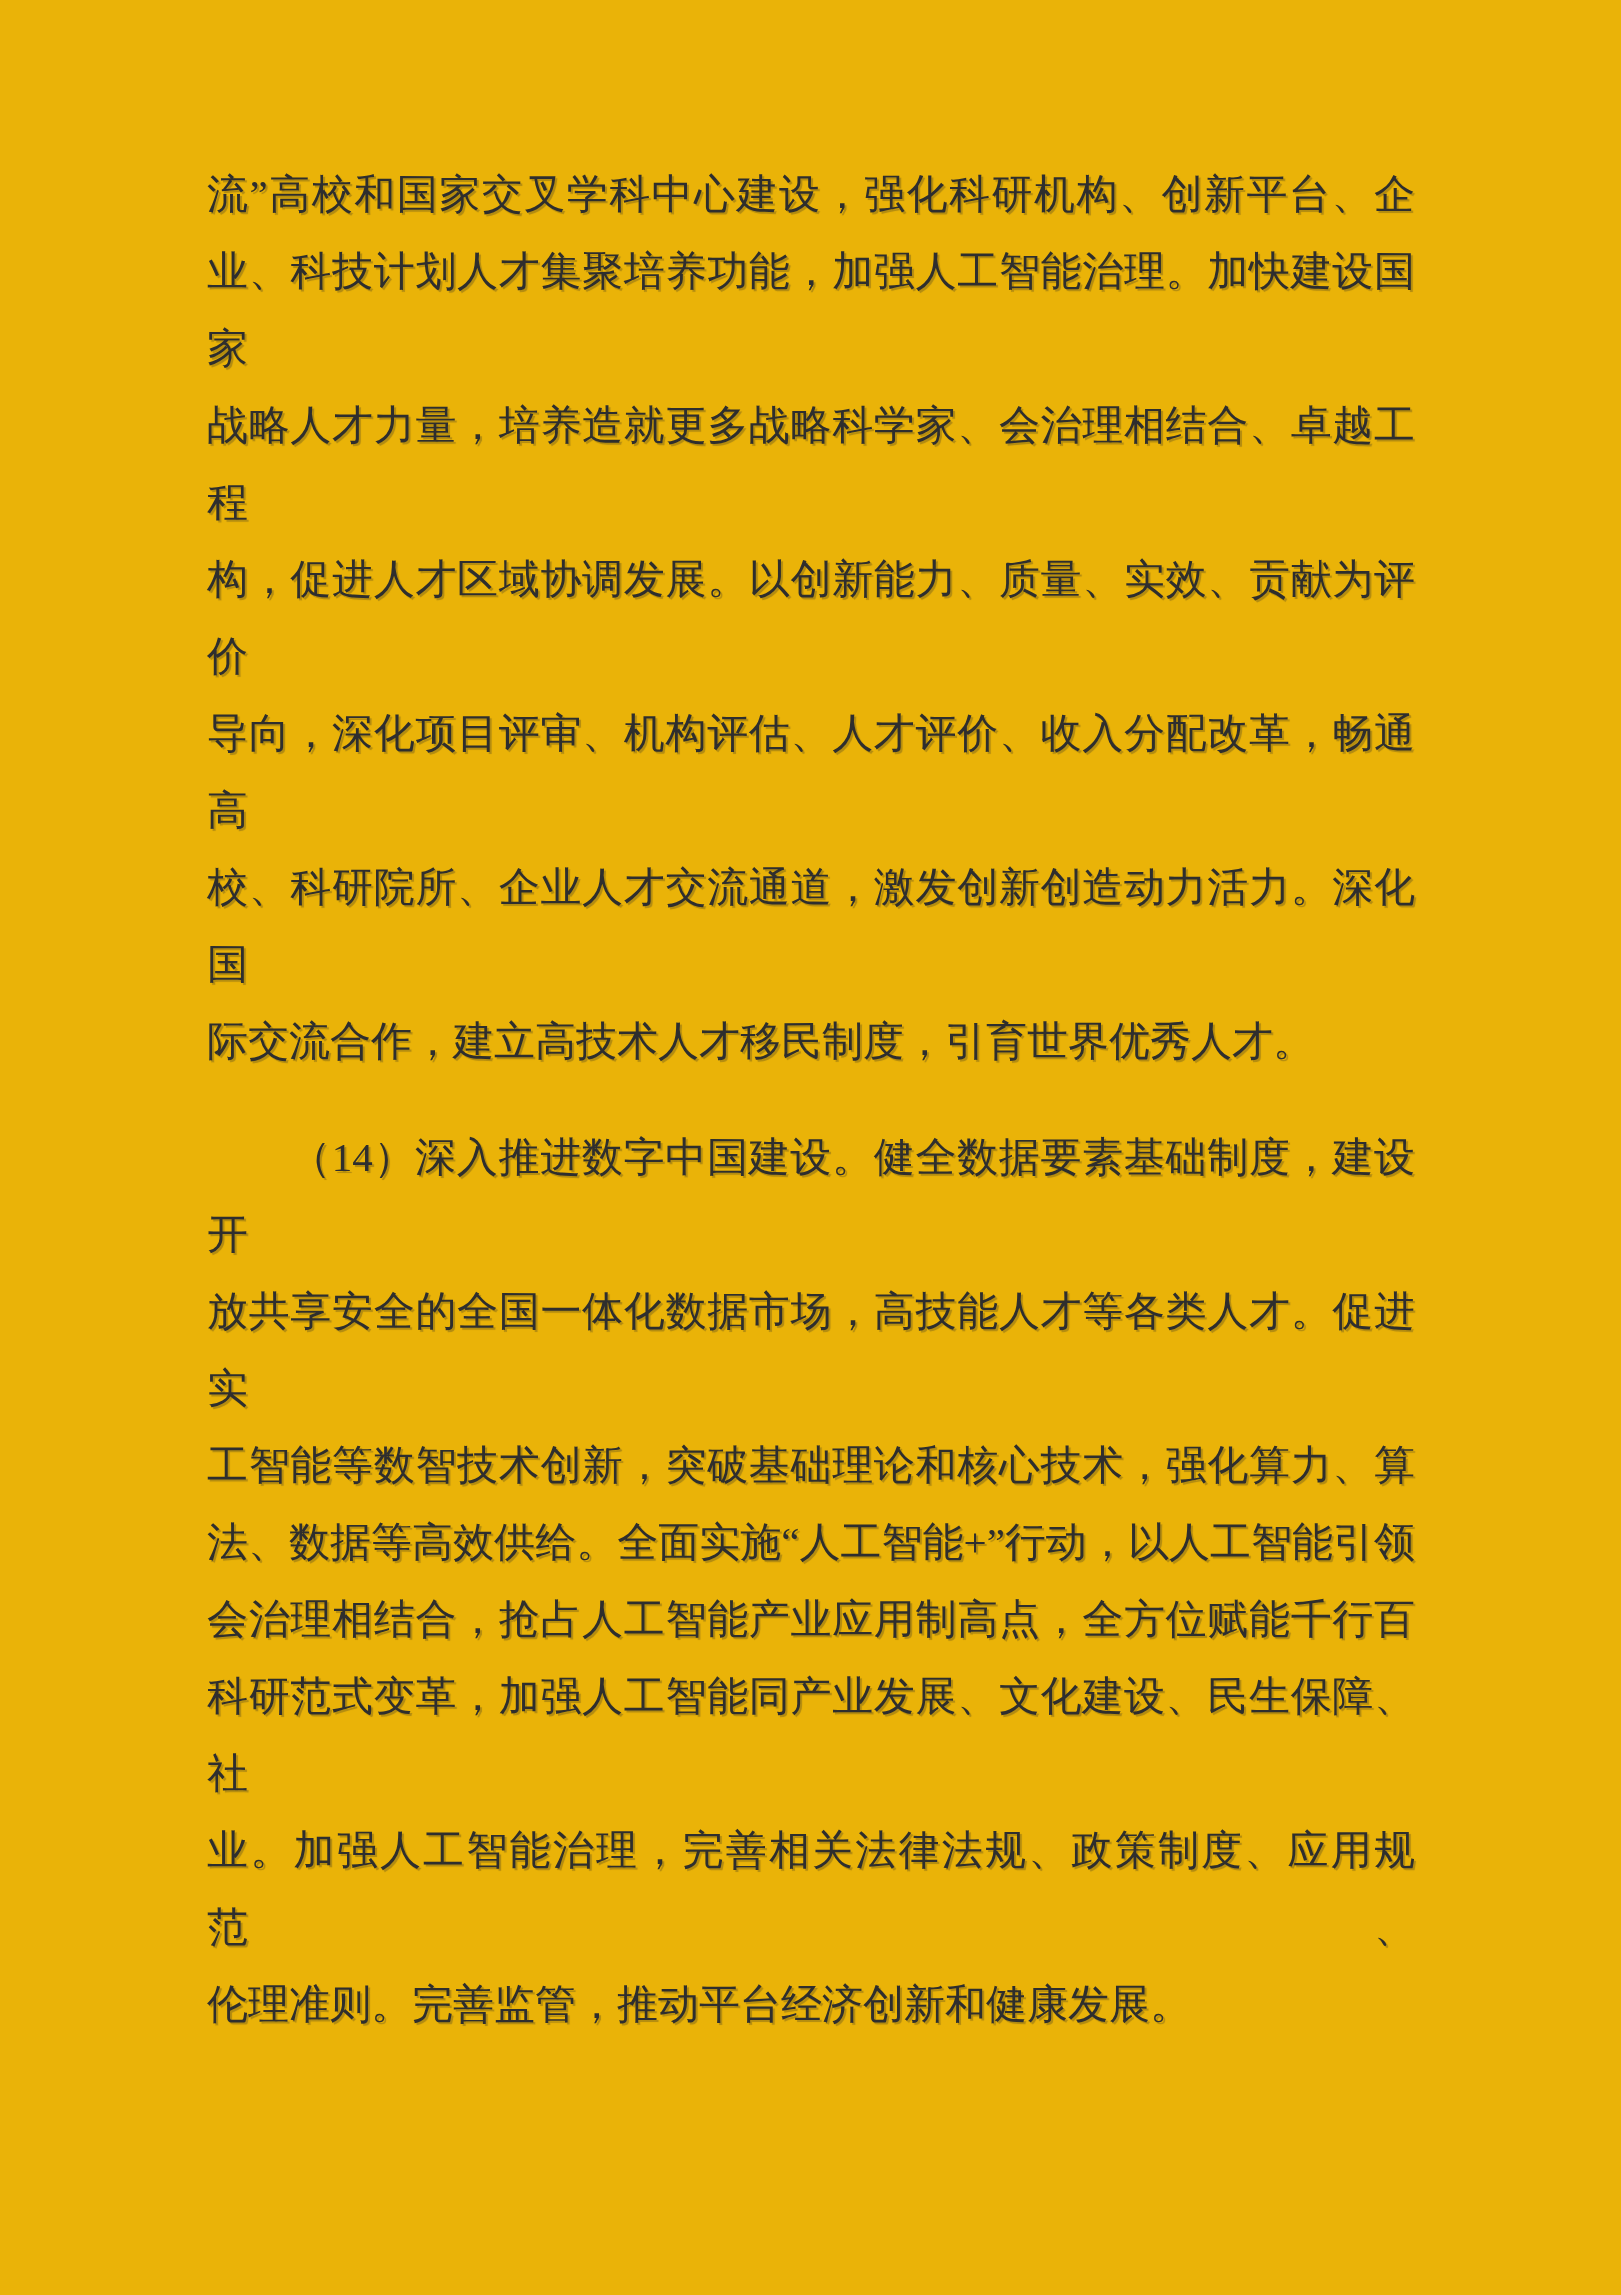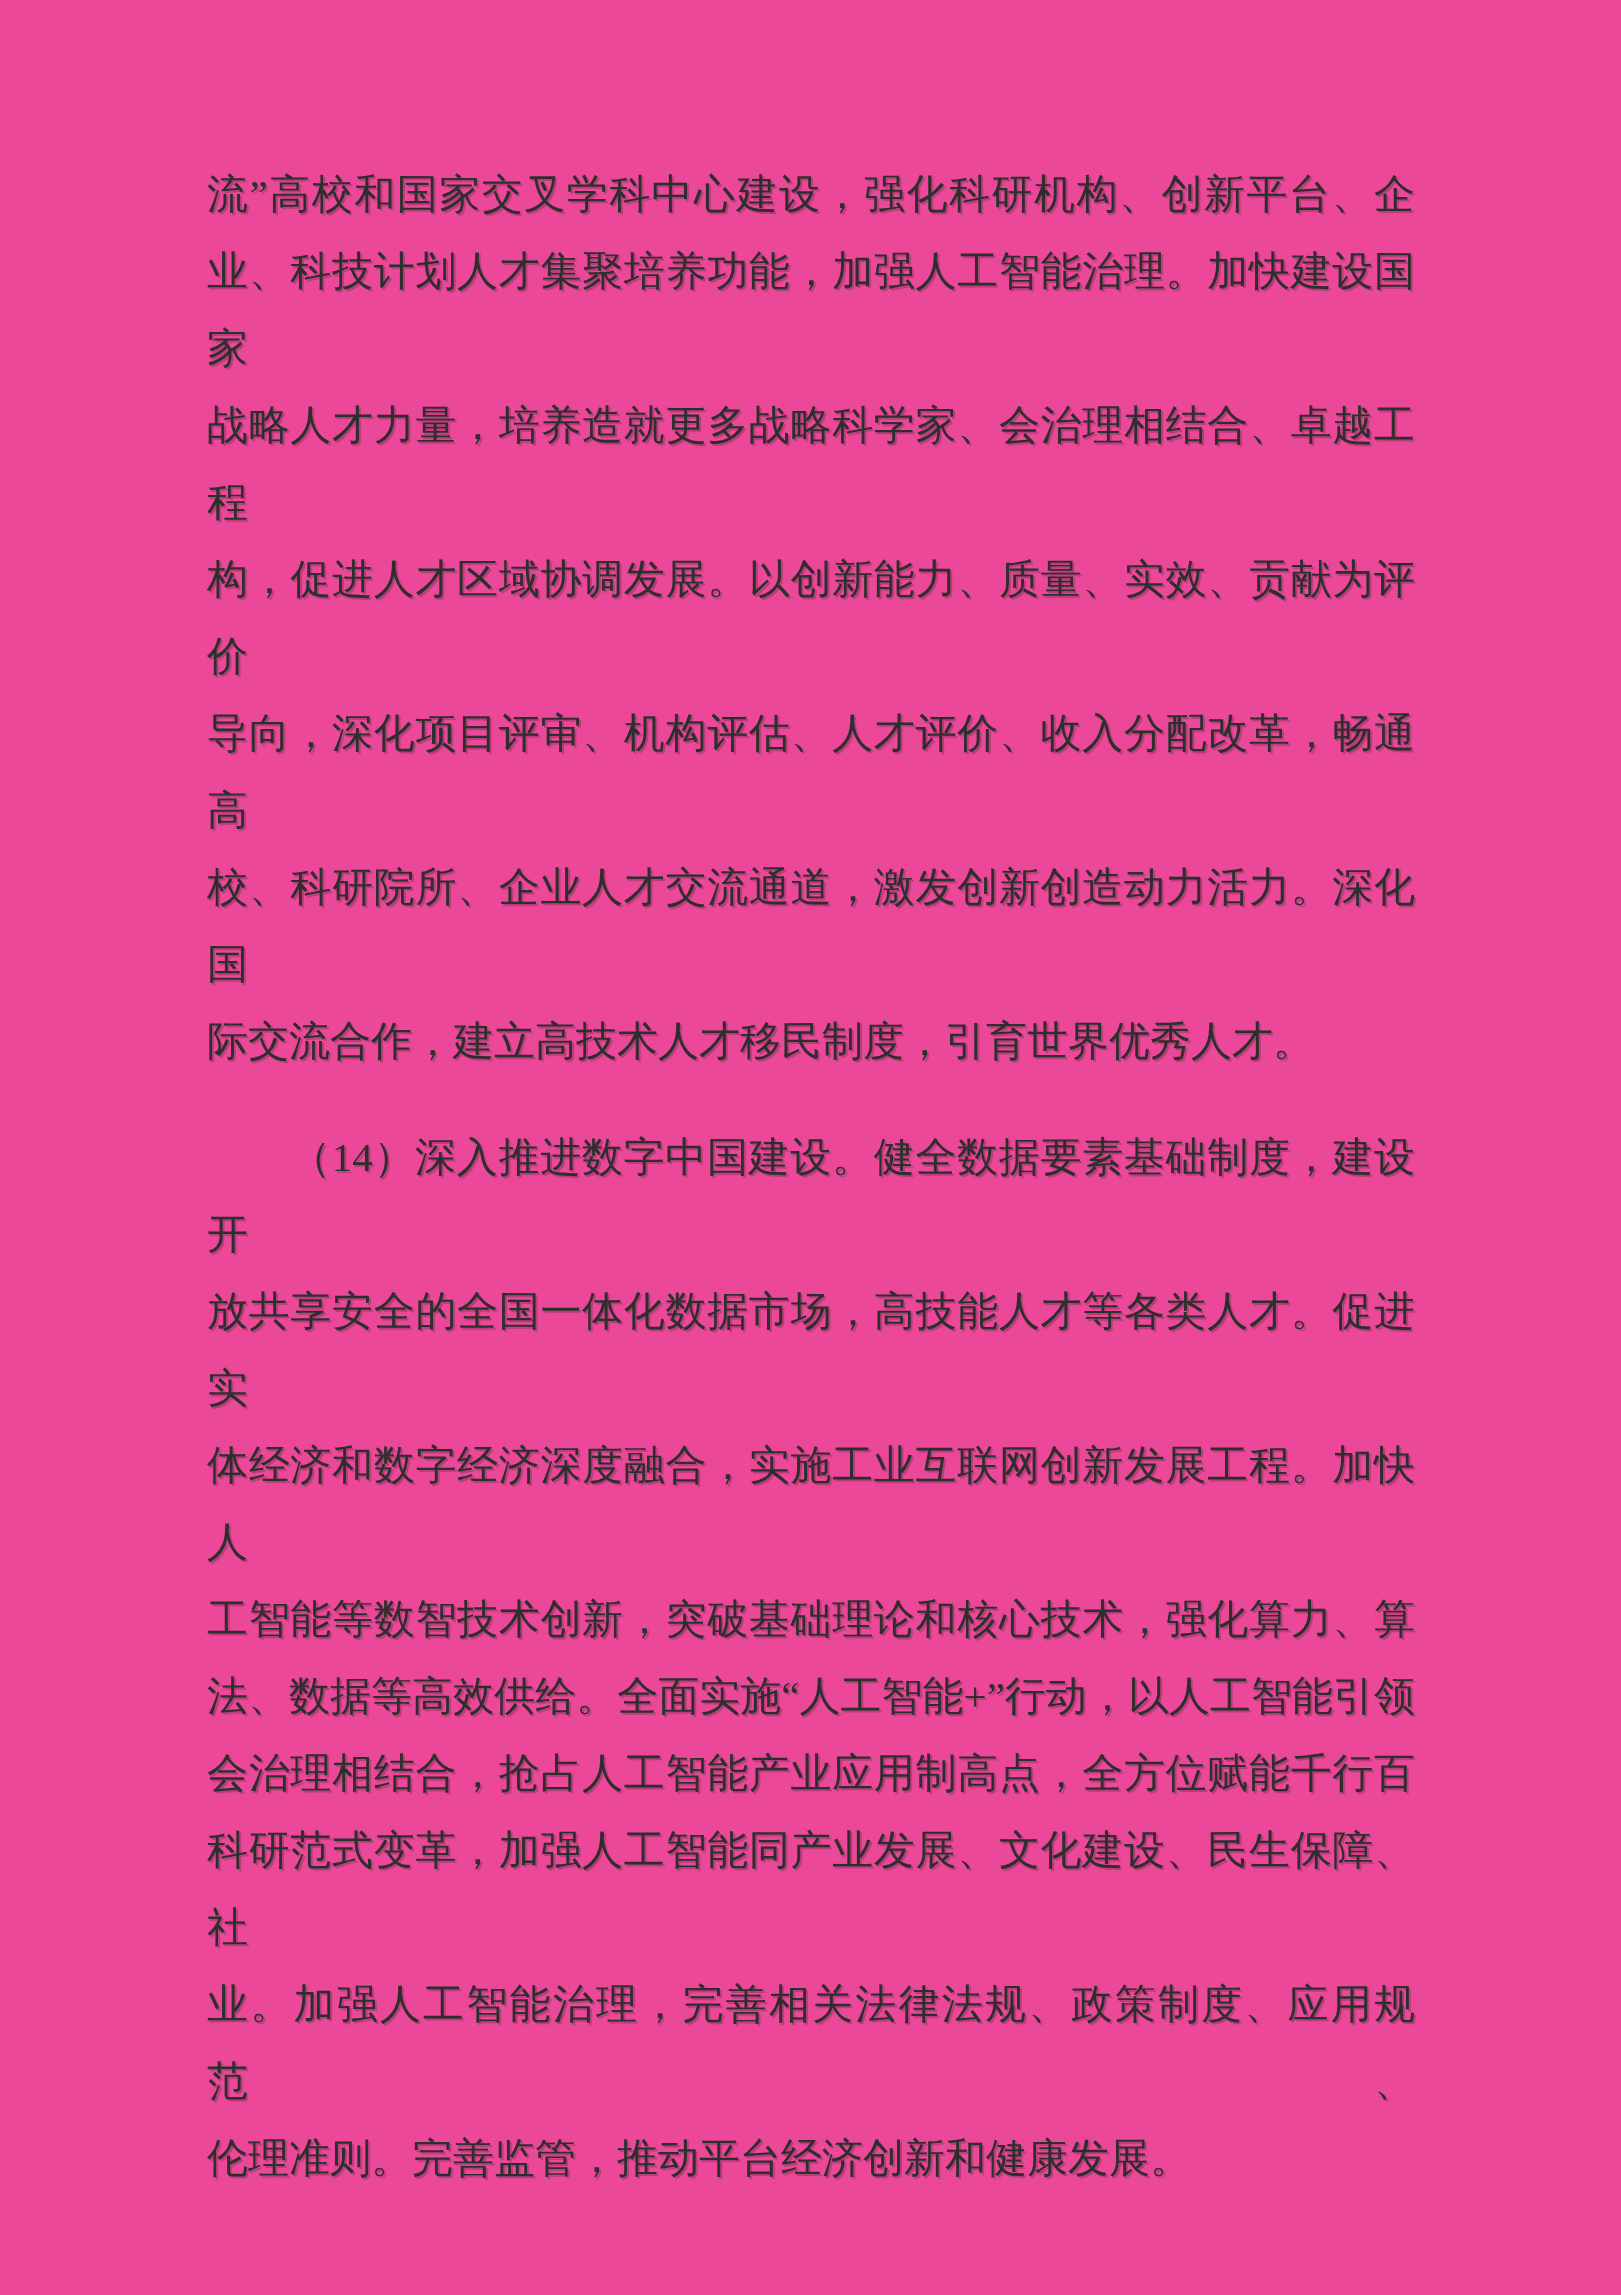--- a/index.html
+++ b/index.html
@@ -4,21 +4,21 @@
 <style>
   html, body {
     margin: 0;
     padding: 0;
     background: #ffffff;
   }
   .page {
     position: relative;
     width: 1622px;
     height: 2295px;
-    background: #ec4899;
+    background: #eab308;
     overflow: hidden;
     font-family: "Liberation Serif", "DejaVu Serif", serif;
   }
   .content {
     position: absolute;
     left: 207px;
     top: 156px;
     width: 1208px;
     color: #2e2e2e;
     font-size: 41px;
@@ -55,21 +55,20 @@
       <div class="line j">战略人才力量，培养造就更多战略科学家、会治理相结合、卓越工程</div>
       <div class="line j">构，促进人才区域协调发展。以创新能力、质量、实效、贡献为评价</div>
       <div class="line j">导向，深化项目评审、机构评估、人才评价、收入分配改革，畅通高</div>
       <div class="line j">校、科研院所、企业人才交流通道，激发创新创造动力活力。深化国</div>
       <div class="line">际交流合作，建立高技术人才移民制度，引育世界优秀人才。</div>
     </div>
 
     <div class="para">
       <div class="line j indent">（14）深入推进数字中国建设。健全数据要素基础制度，建设开</div>
       <div class="line j">放共享安全的全国一体化数据市场，高技能人才等各类人才。促进实</div>
-      <div class="line j">体经济和数字经济深度融合，实施工业互联网创新发展工程。加快人</div>
       <div class="line j">工智能等数智技术创新，突破基础理论和核心技术，强化算力、算</div>
       <div class="line j">法、数据等高效供给。全面实施“人工智能+”行动，以人工智能引领</div>
       <div class="line j">会治理相结合，抢占人工智能产业应用制高点，全方位赋能千行百</div>
       <div class="line j">科研范式变革，加强人工智能同产业发展、文化建设、民生保障、社</div>
       <div class="line j">业。加强人工智能治理，完善相关法律法规、政策制度、应用规范、</div>
       <div class="line">伦理准则。完善监管，推动平台经济创新和健康发展。</div>
     </div>
 
   </div>
 </div>

